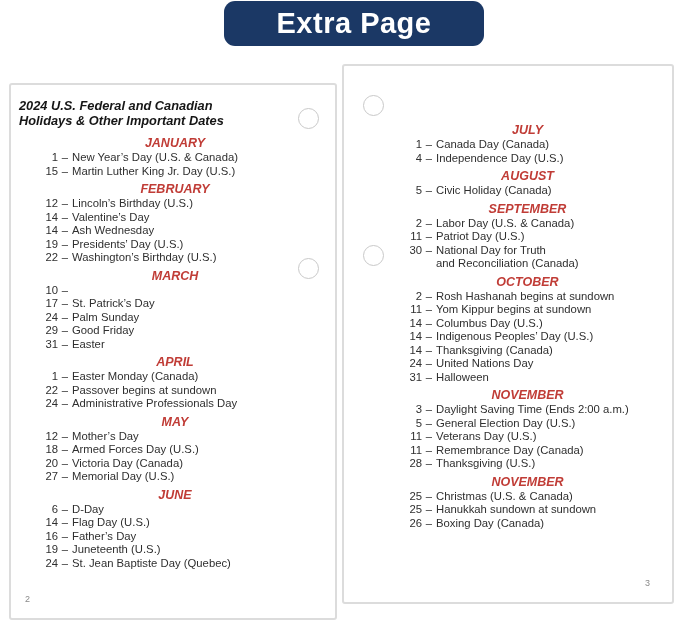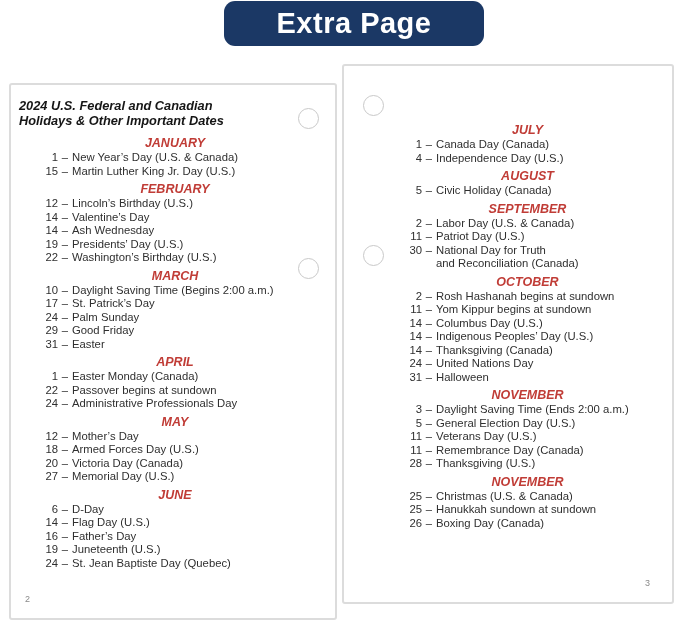--- a/index.html
+++ b/index.html
@@ -112,21 +112,20 @@
       </div>
       <div class="entry">
         <span class="day">22</span>
         <span class="sep">–</span>
         <span class="txt">Washington’s Birthday (U.S.)</span>
       </div>
       <div class="month-name">MARCH</div>
       <div class="entry">
         <span class="day">10</span>
         <span class="sep">–</span>
-        <span class="txt">Daylight Saving Time (Begins 2:00 a.m.)</span>
       </div>
       <div class="entry">
         <span class="day">17</span>
         <span class="sep">–</span>
         <span class="txt">St. Patrick’s Day</span>
       </div>
       <div class="entry">
         <span class="day">24</span>
         <span class="sep">–</span>
         <span class="txt">Palm Sunday</span>

